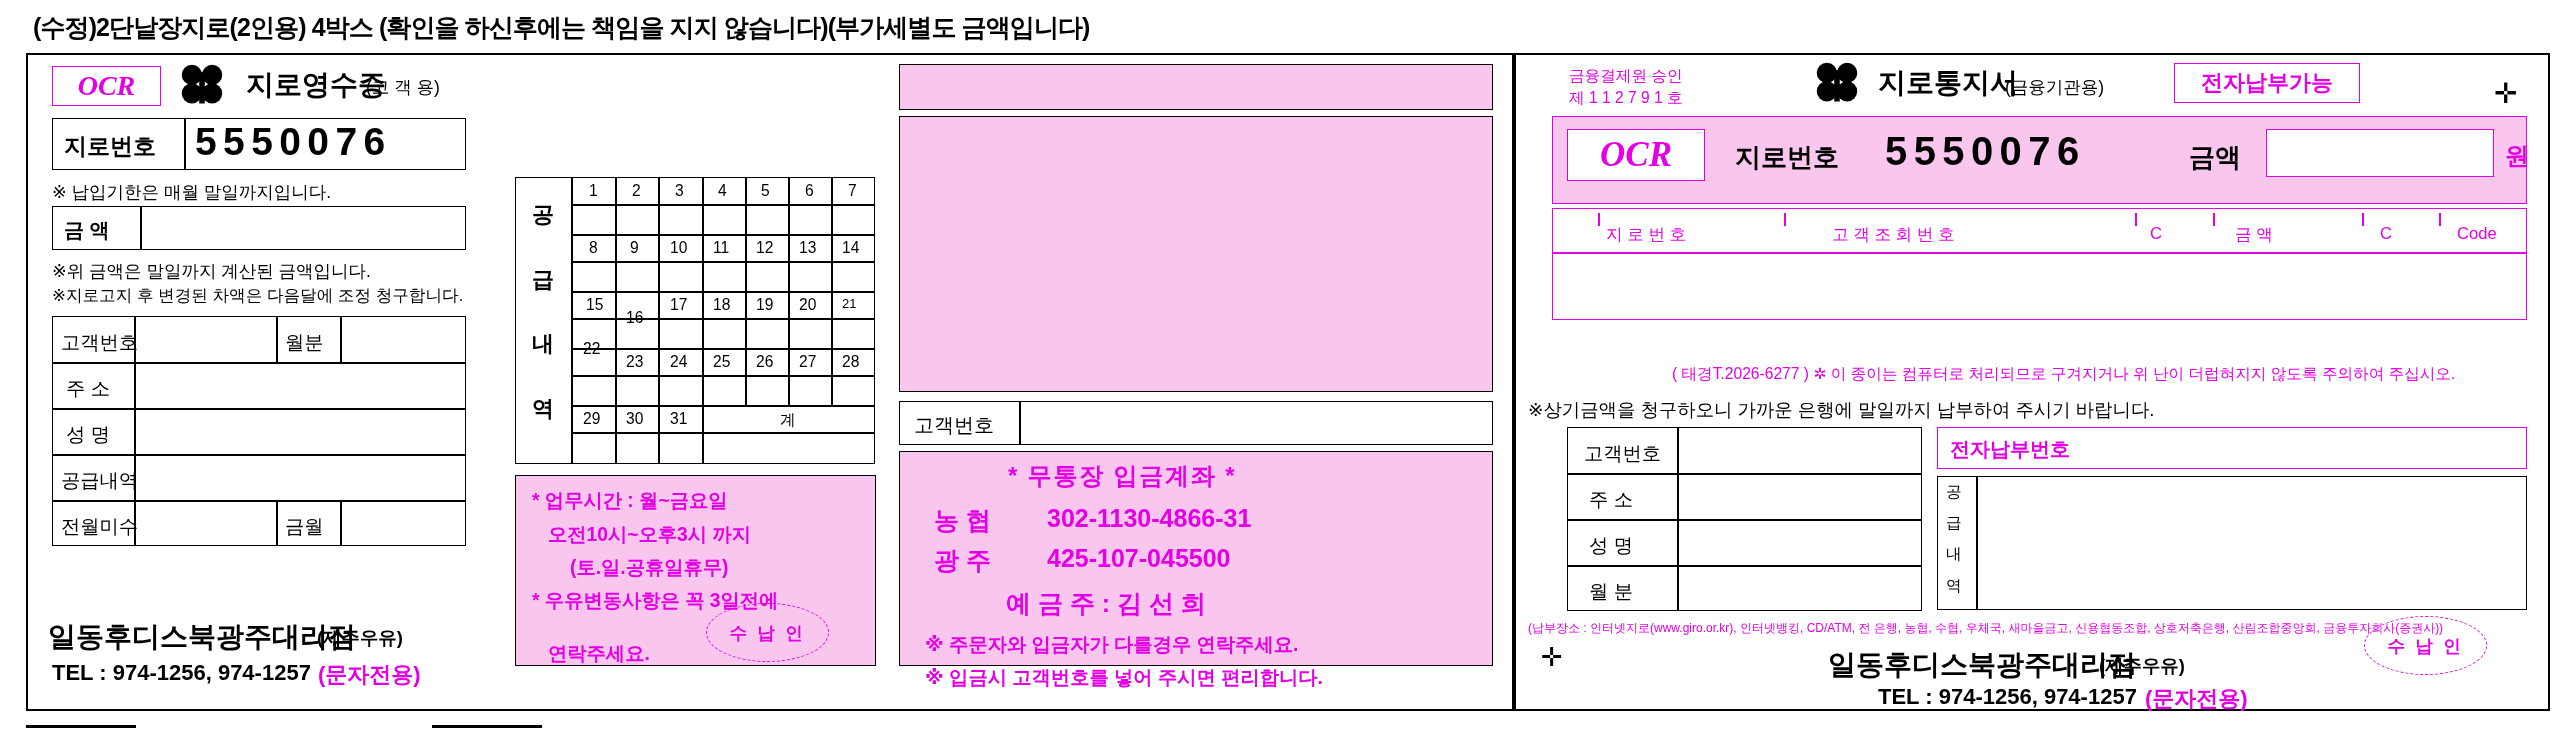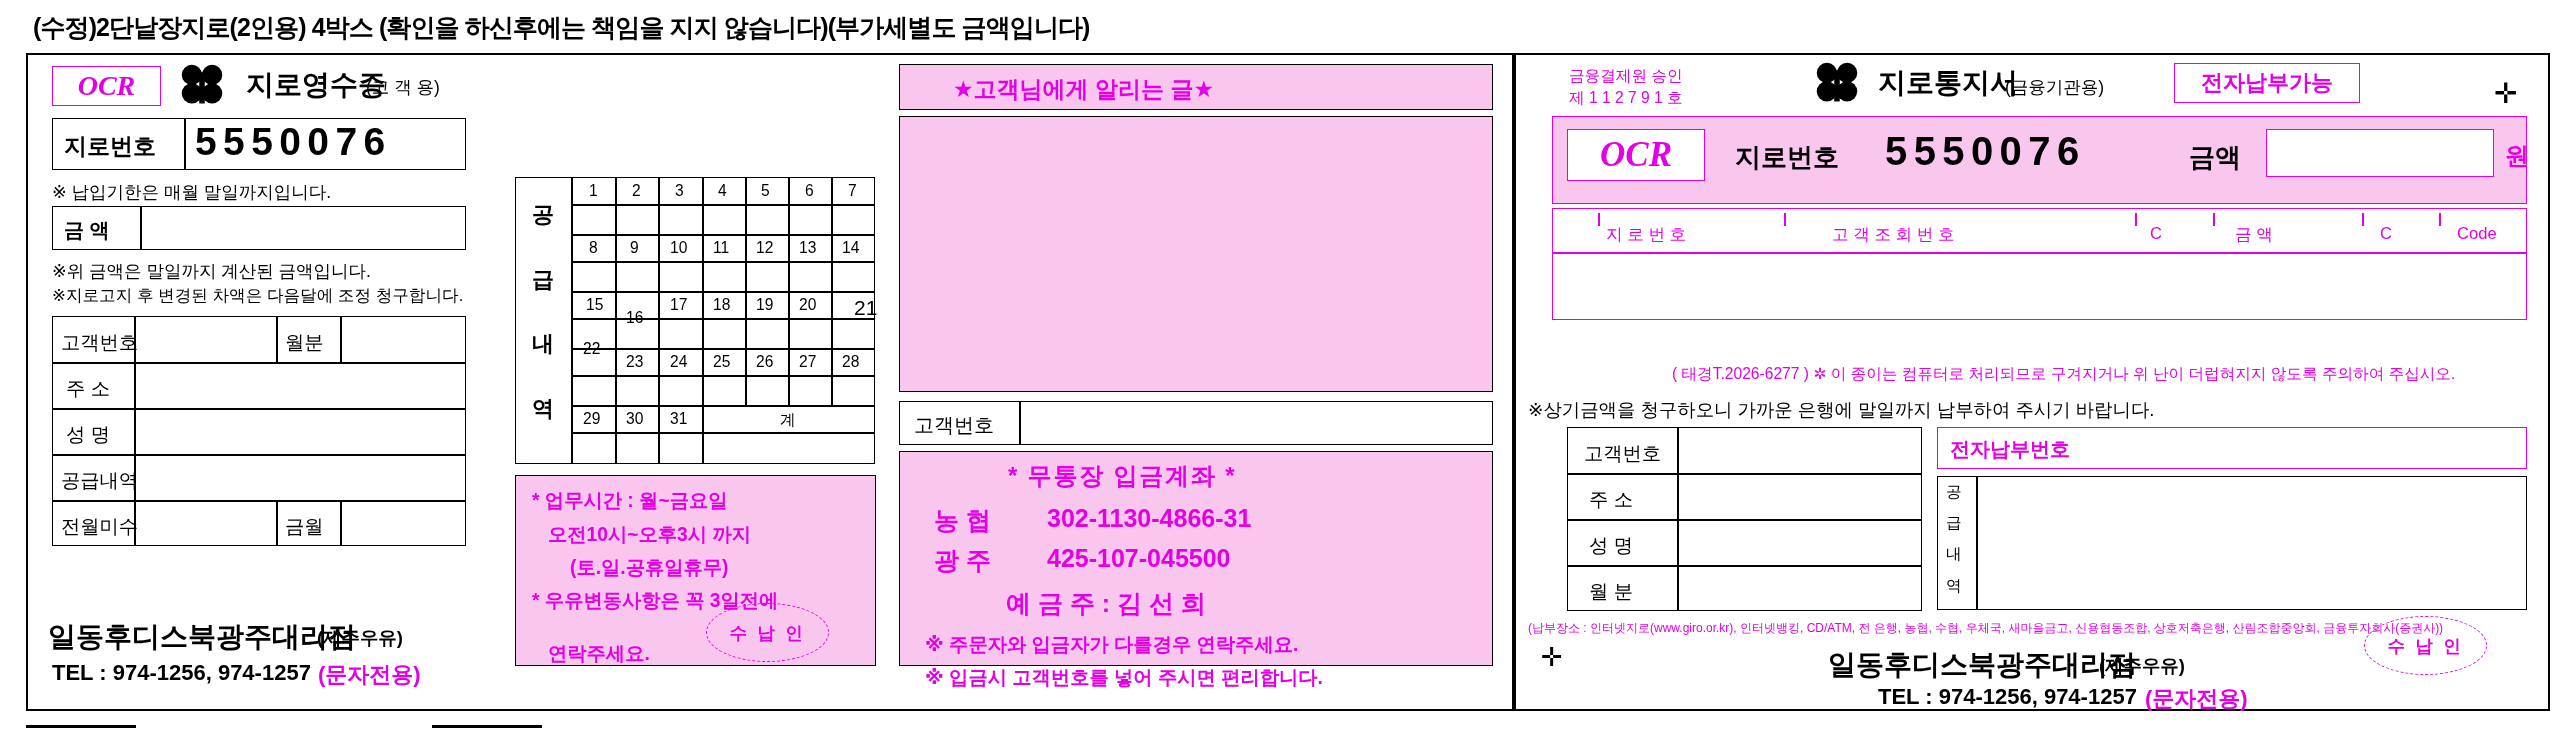--- a/index.html
+++ b/index.html
@@ -124,21 +124,21 @@
   <div class="t" style="left:756px; top:239px; font-size:15.6px;">12</div>
   <div class="t" style="left:799px; top:239px; font-size:15.6px;">13</div>
   <div class="t" style="left:842px; top:239px; font-size:15.6px;">14</div>
 
   <div class="t" style="left:586px; top:296px; font-size:15.6px;">15</div>
   <div class="t" style="left:626px; top:296px; font-size:15.6px;margin-top:13px;">16</div>
   <div class="t" style="left:670px; top:296px; font-size:15.6px;">17</div>
   <div class="t" style="left:713px; top:296px; font-size:15.6px;">18</div>
   <div class="t" style="left:756px; top:296px; font-size:15.6px;">19</div>
   <div class="t" style="left:799px; top:296px; font-size:15.6px;">20</div>
-  <div class="t" style="left:842px; top:296px; font-size:21px;margin-left:12px;">21</div>
+  <div class="t" style="left:842px; top:296px; font-size:13px;">21</div>
 
   <div class="t" style="left:583px; top:340px; font-size:15.6px;">22</div>
   <div class="t" style="left:626px; top:353px; font-size:15.6px;">23</div>
   <div class="t" style="left:670px; top:353px; font-size:15.6px;">24</div>
   <div class="t" style="left:713px; top:353px; font-size:15.6px;">25</div>
   <div class="t" style="left:756px; top:353px; font-size:15.6px;">26</div>
   <div class="t" style="left:799px; top:353px; font-size:15.6px;">27</div>
   <div class="t" style="left:842px; top:353px; font-size:15.6px;">28</div>
 
   <div class="t" style="left:583px; top:410px; font-size:15.6px;">29</div>
@@ -148,21 +148,20 @@
 
   <div class="box pinkfill" style="left:515px; top:475px; width:361px; height:191px;"></div>
   <div class="t bold mag" style="left:532px; top:487px; font-size:19.3px;">* 업무시간 : 월~금요일</div>
   <div class="t bold mag" style="left:548px; top:521px; font-size:19.3px;">오전10시~오후3시 까지</div>
   <div class="t bold mag" style="left:570px; top:554px; font-size:19.3px;">(토.일.공휴일휴무)</div>
   <div class="t bold mag" style="left:532px; top:587px; font-size:19.3px;">* 우유변동사항은 꼭 3일전에</div>
   <div class="t bold mag" style="left:548px; top:640px; font-size:19.3px;">연락주세요.</div>
   <div class="stamp" style="left:706px; top:603px; width:121px; height:57px; font-size:17.5px;">수 납 인</div>
 
   <div class="box pinkfill" style="left:899px; top:64px; width:594px; height:46px;"></div>
-  <div class="t bold mag" style="left:953px; top:74px; font-size:23px;">★고객님에게 알리는 글★</div>
 
   <div class="box pinkfill" style="left:899px; top:116px; width:594px; height:276px;"></div>
 
   <div class="box" style="left:899px; top:401px; width:594px; height:44px;"></div>
   <div class="vline" style="left:1019px; top:401px; width:1.8px; height:44px;"></div>
   <div class="t" style="left:914px; top:412px; font-size:20px;">고객번호</div>
   <div class="t" style="left:1032px; top:412px; font-size:20px;"></div>
 
   <div class="box pinkfill" style="left:899px; top:451px; width:594px; height:215px;"></div>
   <div class="t bold mag" style="left:1008px; top:460px; font-size:24px; letter-spacing:1.8px;">* 무통장 입금계좌 *</div>

